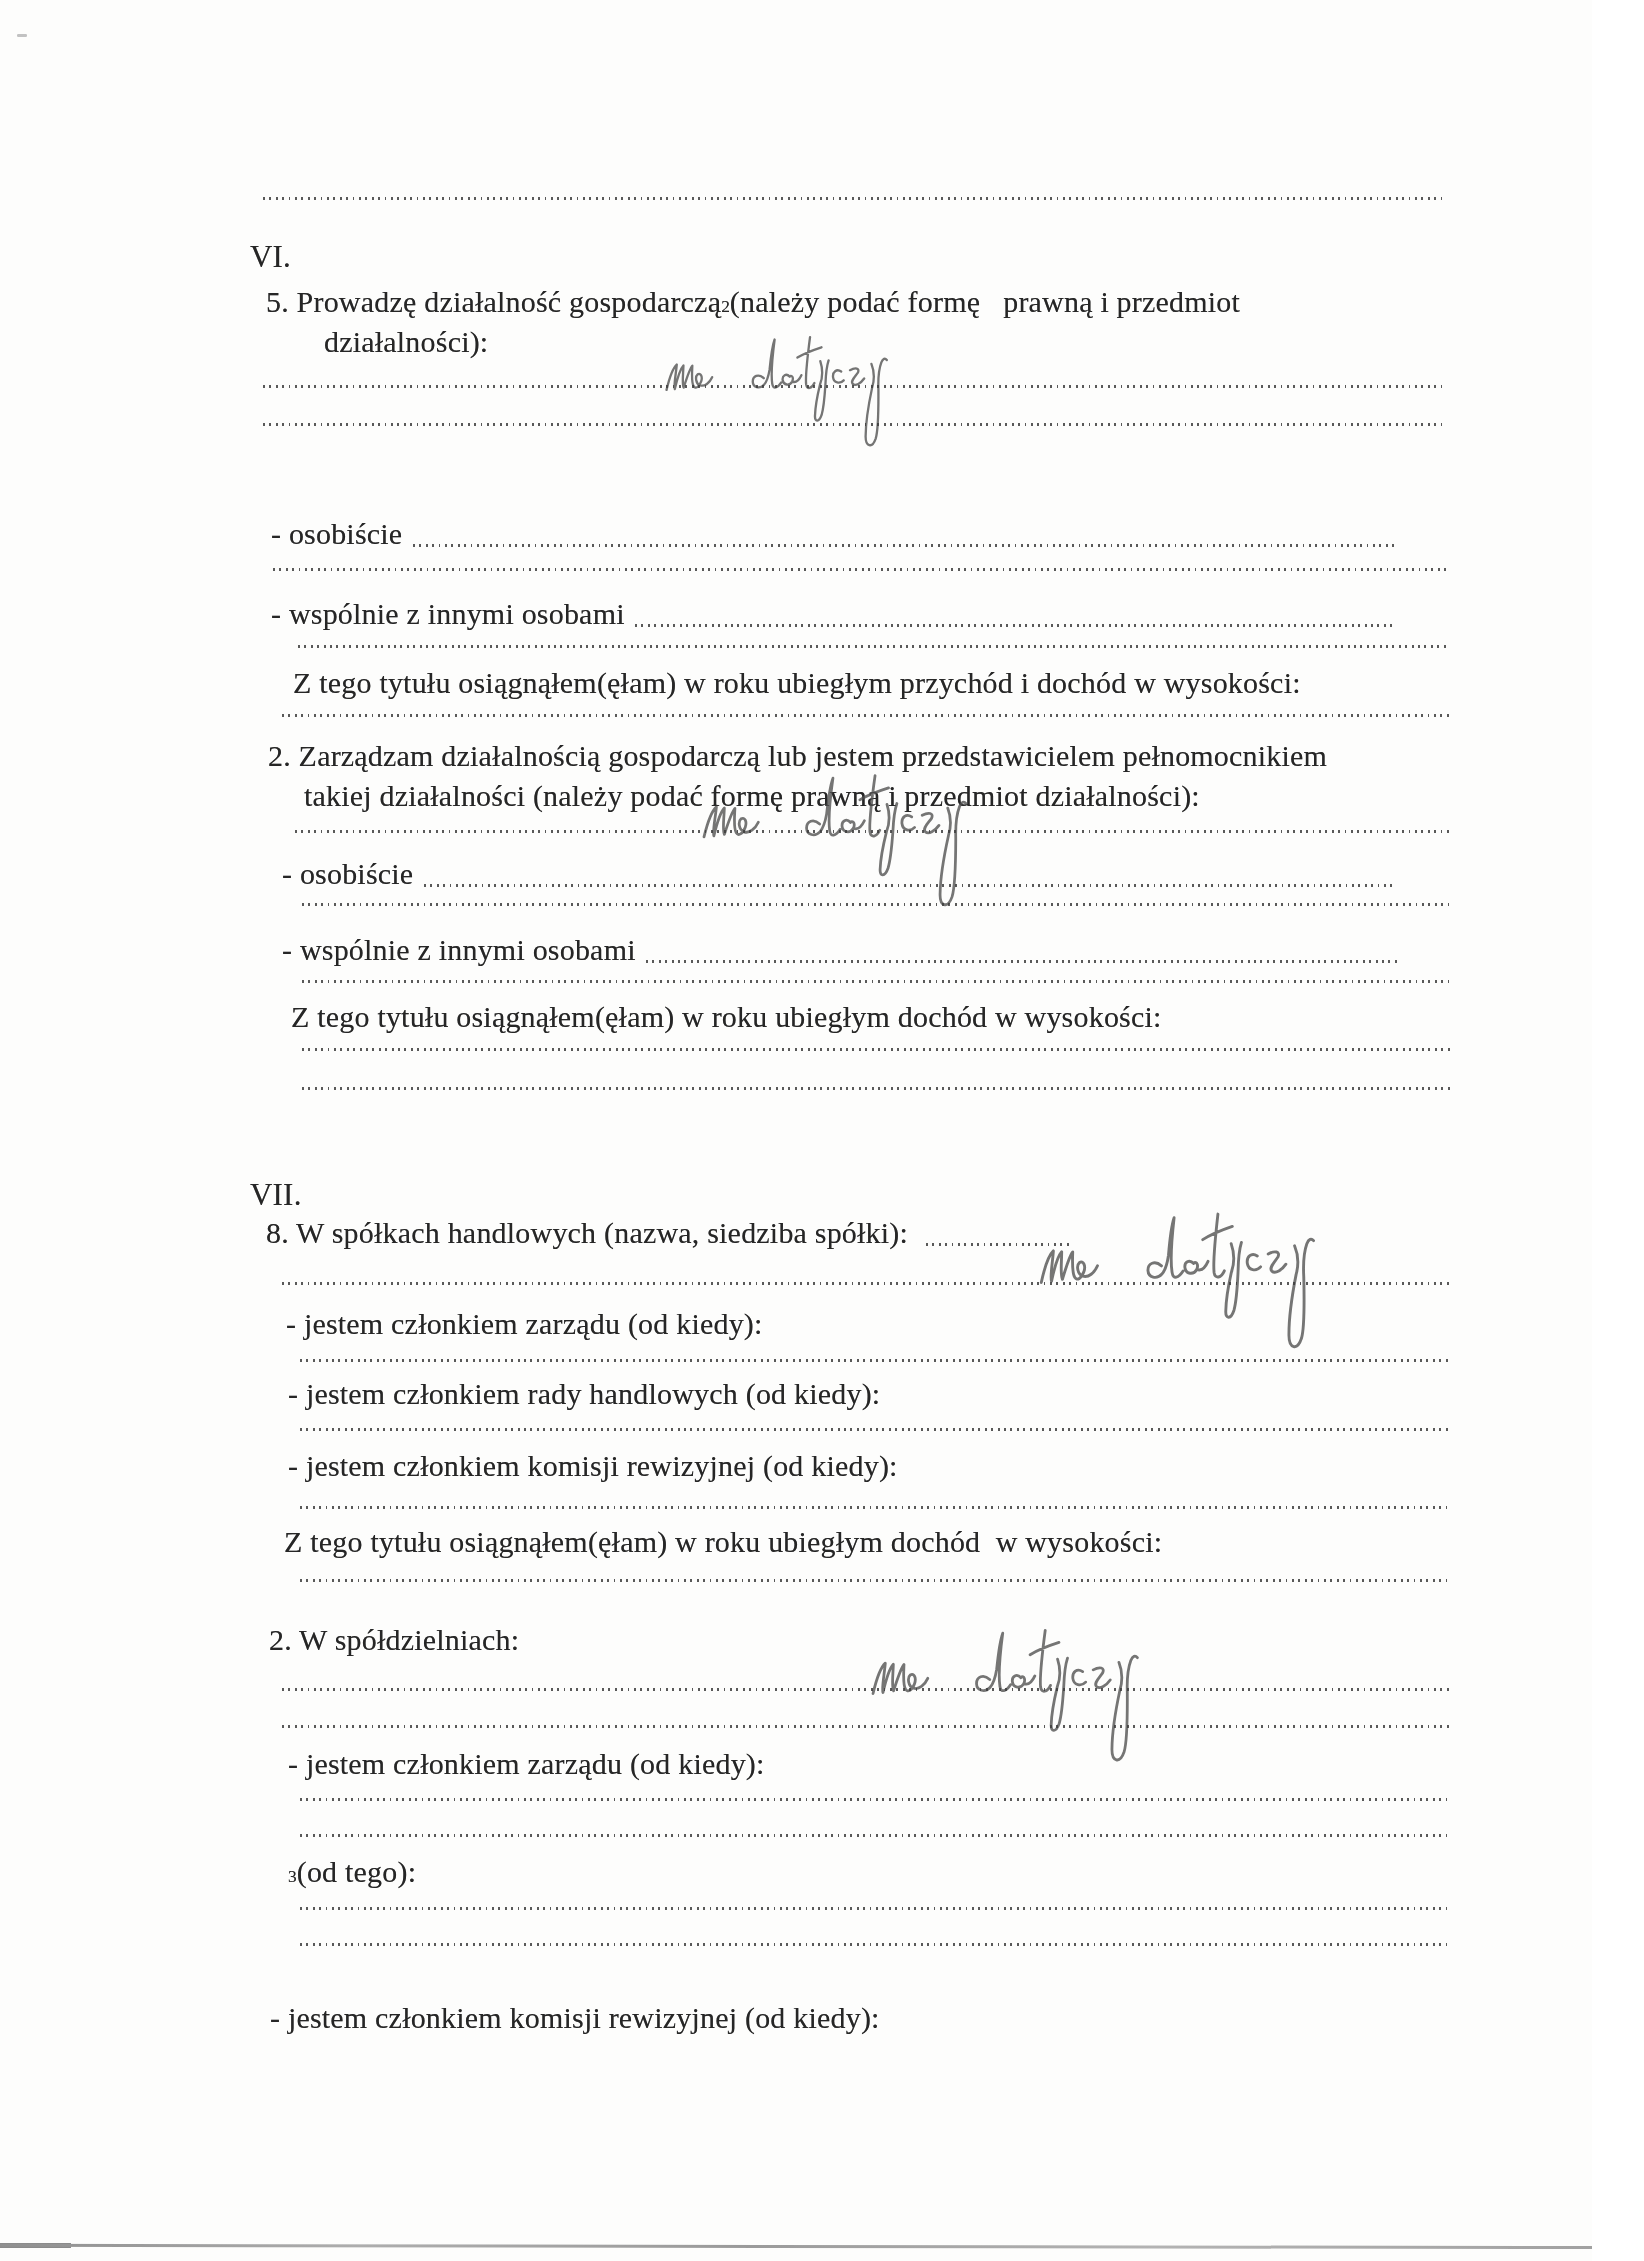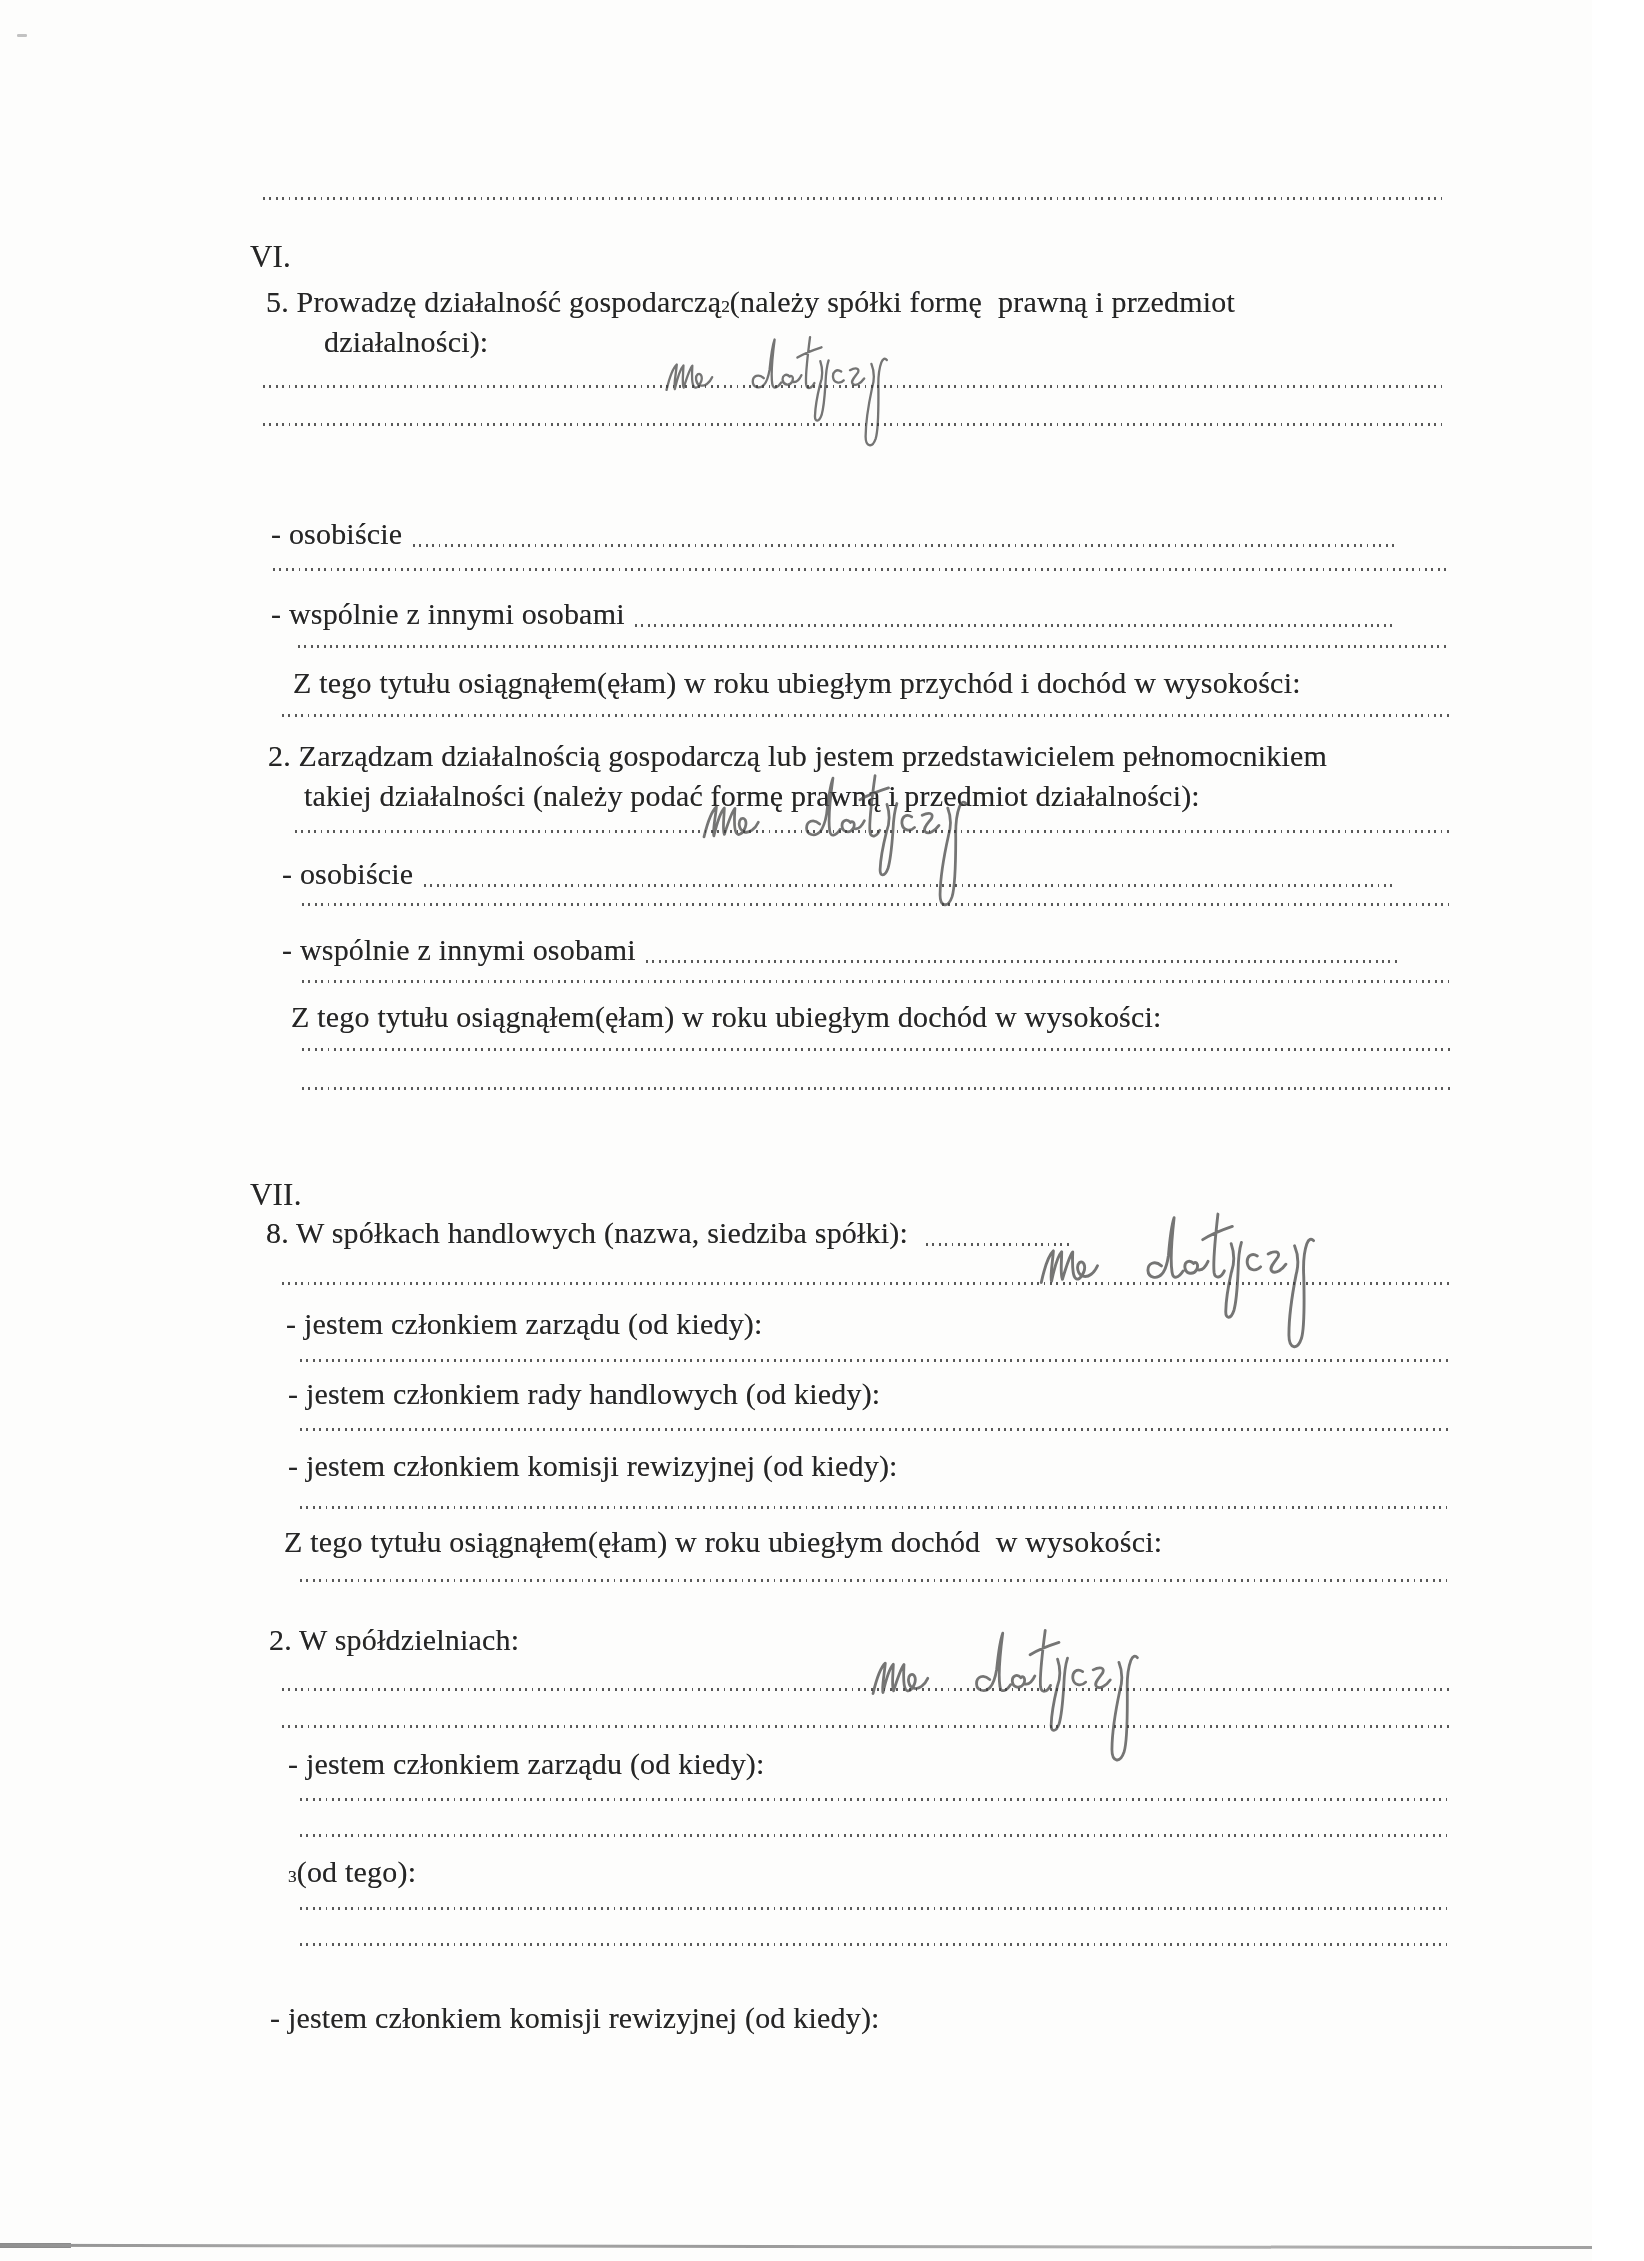--- a/index.html
+++ b/index.html
@@ -10,21 +10,21 @@
   .hdr{font-size:31px;}
   sup.s{font-size:17.4px;vertical-align:super;line-height:0;text-shadow:0 0 0.6px rgba(55,55,55,.5);}
   .abs{position:absolute;}
   .row{position:absolute;display:flex;align-items:baseline;}
   .dot{position:absolute;height:3.2px;opacity:.85;
        background-image:repeating-linear-gradient(90deg,#3c3c3c 0 1.9px,transparent 1.9px 6.4px);}
   .dotfill{flex:1;height:3.2px;opacity:.85;margin:0 0 4.5px 10.3px;align-self:flex-end;
        background-image:repeating-linear-gradient(90deg,#3c3c3c 0 1.9px,transparent 1.9px 6.4px);}
   .dotseg{display:inline-block;height:3.2px;opacity:.85;margin:0 0 4.5px 18px;align-self:flex-end;
        background-image:repeating-linear-gradient(90deg,#3c3c3c 0 1.9px,transparent 1.9px 6.4px);}
-  .gap{margin-left:16px;text-align:center;}
+  .gap{margin-left:23px;text-align:center;}
   svg.hw{position:absolute;overflow:visible;stroke:#4f4f4f;stroke-width:4.2;fill:none;
          stroke-linecap:round;stroke-linejoin:round;opacity:.78;}
   .mark{position:absolute;left:1630px;width:9.7px;height:2.6px;border-radius:1.3px;background:#b9b9b9;}
   .mark.dk{background:#9e9e9e;}
   #bottom-edge{position:absolute;left:-5.2px;top:2245px;width:1655px;height:2.6px;transform:rotate(.08deg);
        background:linear-gradient(90deg,#8f8f8f,#adadad 22%,#9a9a9a 45%,#b3b3b3 70%,#9f9f9f);}
   #bottom-edge-left{position:absolute;left:0;top:2243px;width:71px;height:4.5px;background:#8a8a8a;}
   #corner-dash{position:absolute;left:17px;top:34px;width:10.3px;height:3.2px;background:#c2c2c2;border-radius:1.3px;}
 </style>
 </head>
@@ -40,21 +40,21 @@
 
   <div id="corner-dash"></div>
 
   <div class="dot" style="top:197px;left:263px;width:1181px"></div>
 
   <div class="abs t hdr" style="top:239px;left:250px">VI.</div>
 
   <div class="row" style="top:284px;left:266px">
     <span class="t">5. Prowadzę działalność gospodarczą</span>
       <sup class="s">2</sup>
-      <span class="t"> (należy spółki formę</span>
+      <span class="t"> (należy podać formę</span>
       <span class="t gap">prawną i przedmiot</span>
   </div>
   <div class="abs t" style="top:324px;left:324px">działalności):</div>
 
   <svg class="hw" viewBox="0 0 460 230" style="left:659px;top:330px;width:255px;height:128px;transform:rotate(-2deg)">
       <use href="#hw-path"></use>
     </svg>
 
   <div class="dot" style="top:385px;left:263px;width:1184px"></div>
   <div class="dot" style="top:423px;left:263px;width:1184px"></div>

